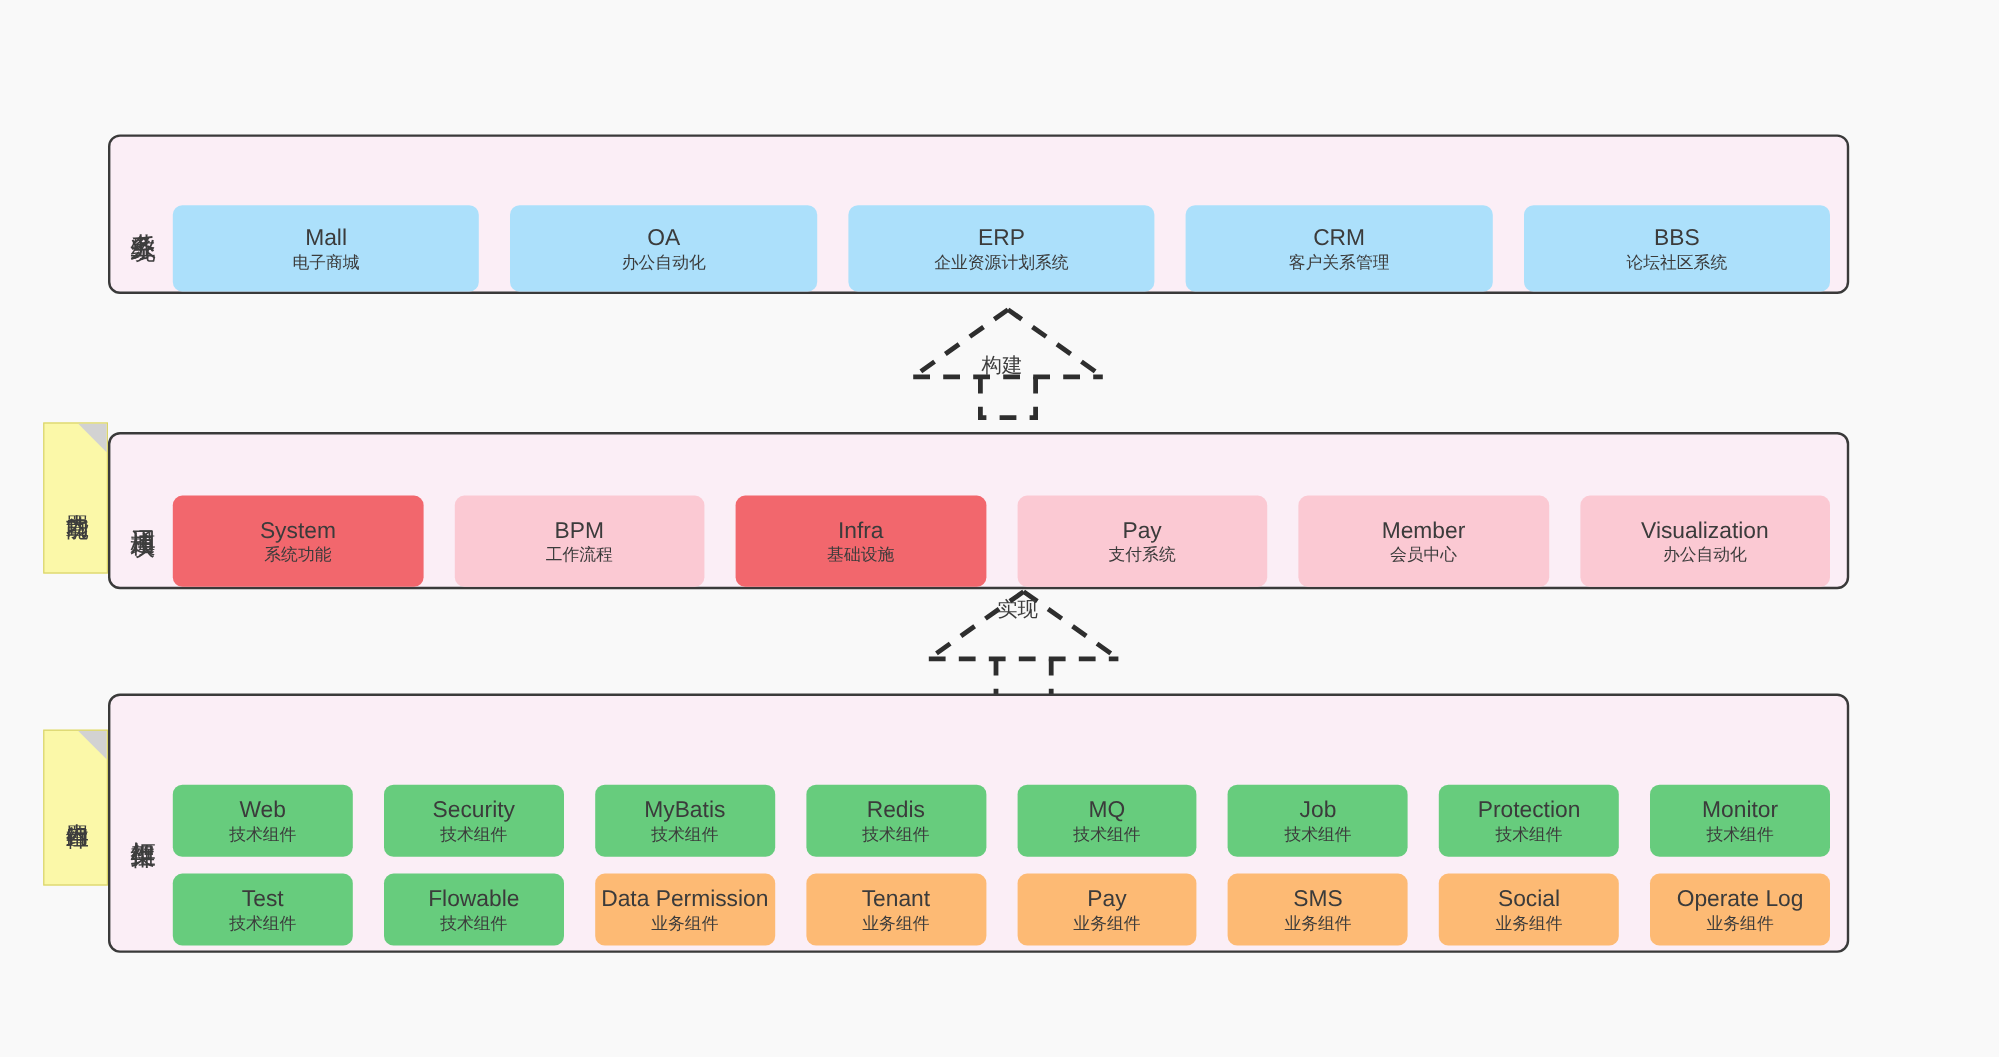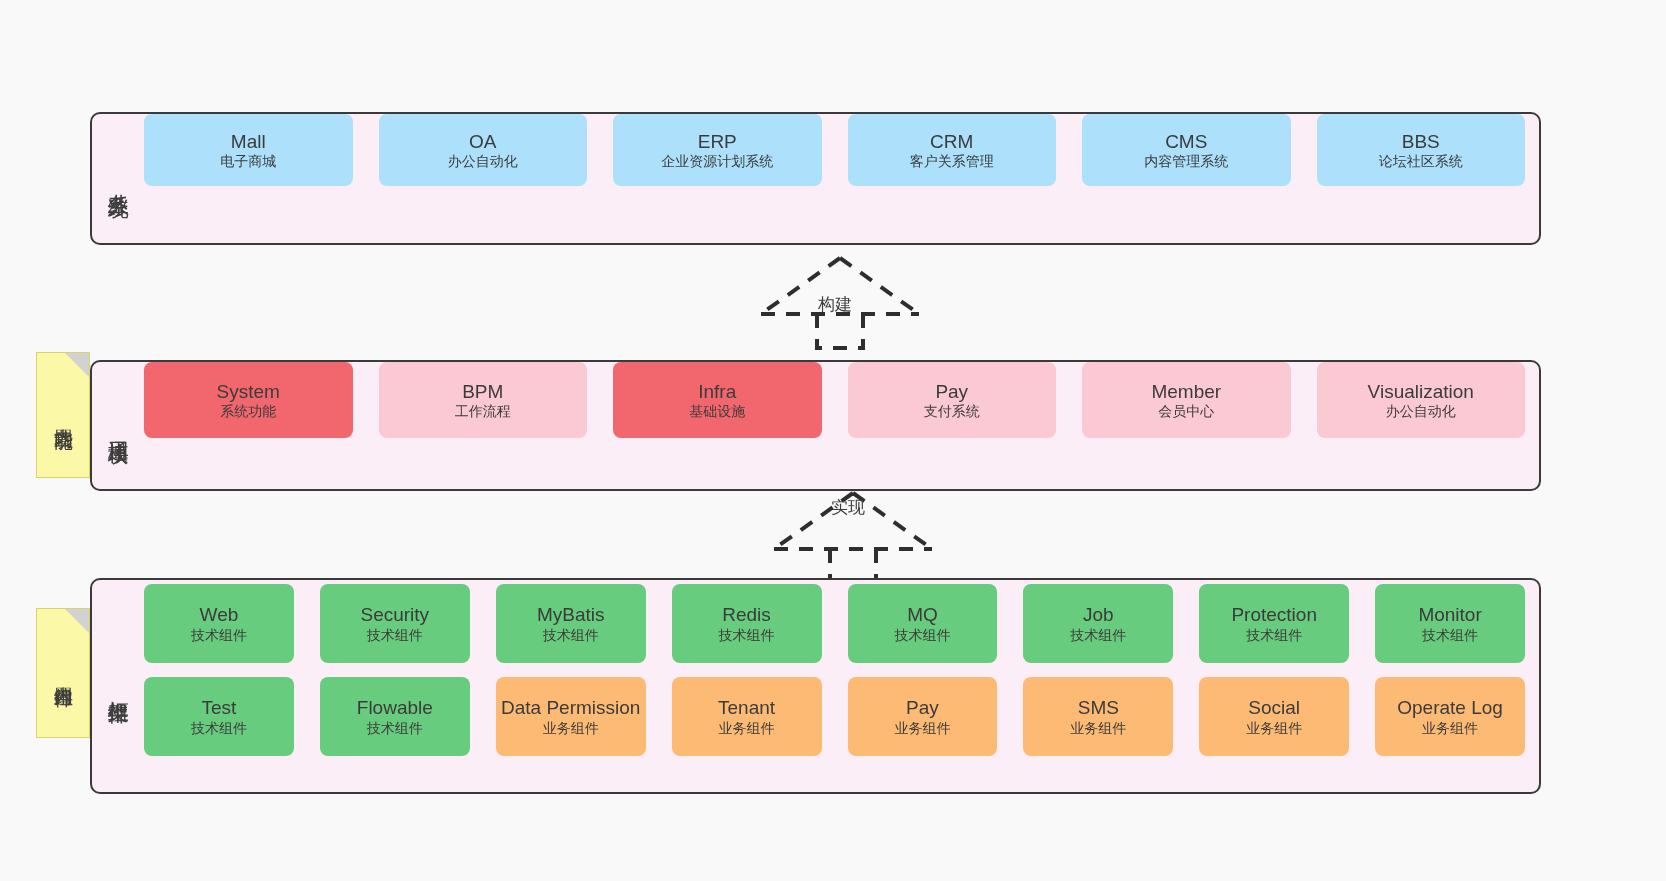--- a/index.html
+++ b/index.html
@@ -47,21 +47,21 @@
     width: 40px;
     flex: 0 0 40px;
     padding-left: 6px;
     user-select: none;
   }
 
   .layer-body {
     flex: 1 1 auto;
     display: flex;
     flex-direction: column;
-    justify-content: flex-start;
+    justify-content: flex-end;
     gap: 14px;
     padding: 0 14px 0 6px;
   }
 
   .row {
     display: flex;
     flex-direction: row;
     gap: 26px;
     justify-content: space-between;
   }
@@ -111,21 +111,21 @@
     margin-top: 12px;
   }
   #layer-common .card { height: 76px; }
 
   #layer-framework {
     left: 90px;
     top: 578px;
     width: 1451px;
     height: 216px;
   }
-  #layer-framework .card { height: 79px; }
+  #layer-framework .card { height: 60px; }
   #layer-framework .layer-body { gap: 14px; padding-top: 4px; padding-bottom: 4px;}
 
   
   .sticky {
     position: absolute;
     background: #fbf8a8;
     border: 1px solid #d9d36a;
     box-sizing: border-box;
     display: flex;
     align-items: center;
@@ -199,24 +199,20 @@
         </div>
         <div class="card c-blue">
           <span class="t-en">ERP</span>
           <span class="t-cn">企业资源计划系统</span>
         </div>
         <div class="card c-blue">
           <span class="t-en">CRM</span>
           <span class="t-cn">客户关系管理</span>
         </div>
         <div class="card c-blue">
-          <span class="t-en">CMS</span>
-          <span class="t-cn">内容管理系统</span>
-        </div>
-        <div class="card c-blue">
           <span class="t-en">BBS</span>
           <span class="t-cn">论坛社区系统</span>
         </div>
       </div>
     </div>
   </div>
 
   <svg class="uml-arrow" id="arrow-build" viewBox="0 0 190 98">
     <path d="M95 6 L16 62 M95 6 L174 62" stroke="#2e2e2e" stroke-width="4" fill="none" stroke-dasharray="14,11" stroke-linecap="butt"></path>
     <path d="M16 62 L174 62" stroke="#2e2e2e" stroke-width="4" fill="none" stroke-dasharray="14,11"></path>

